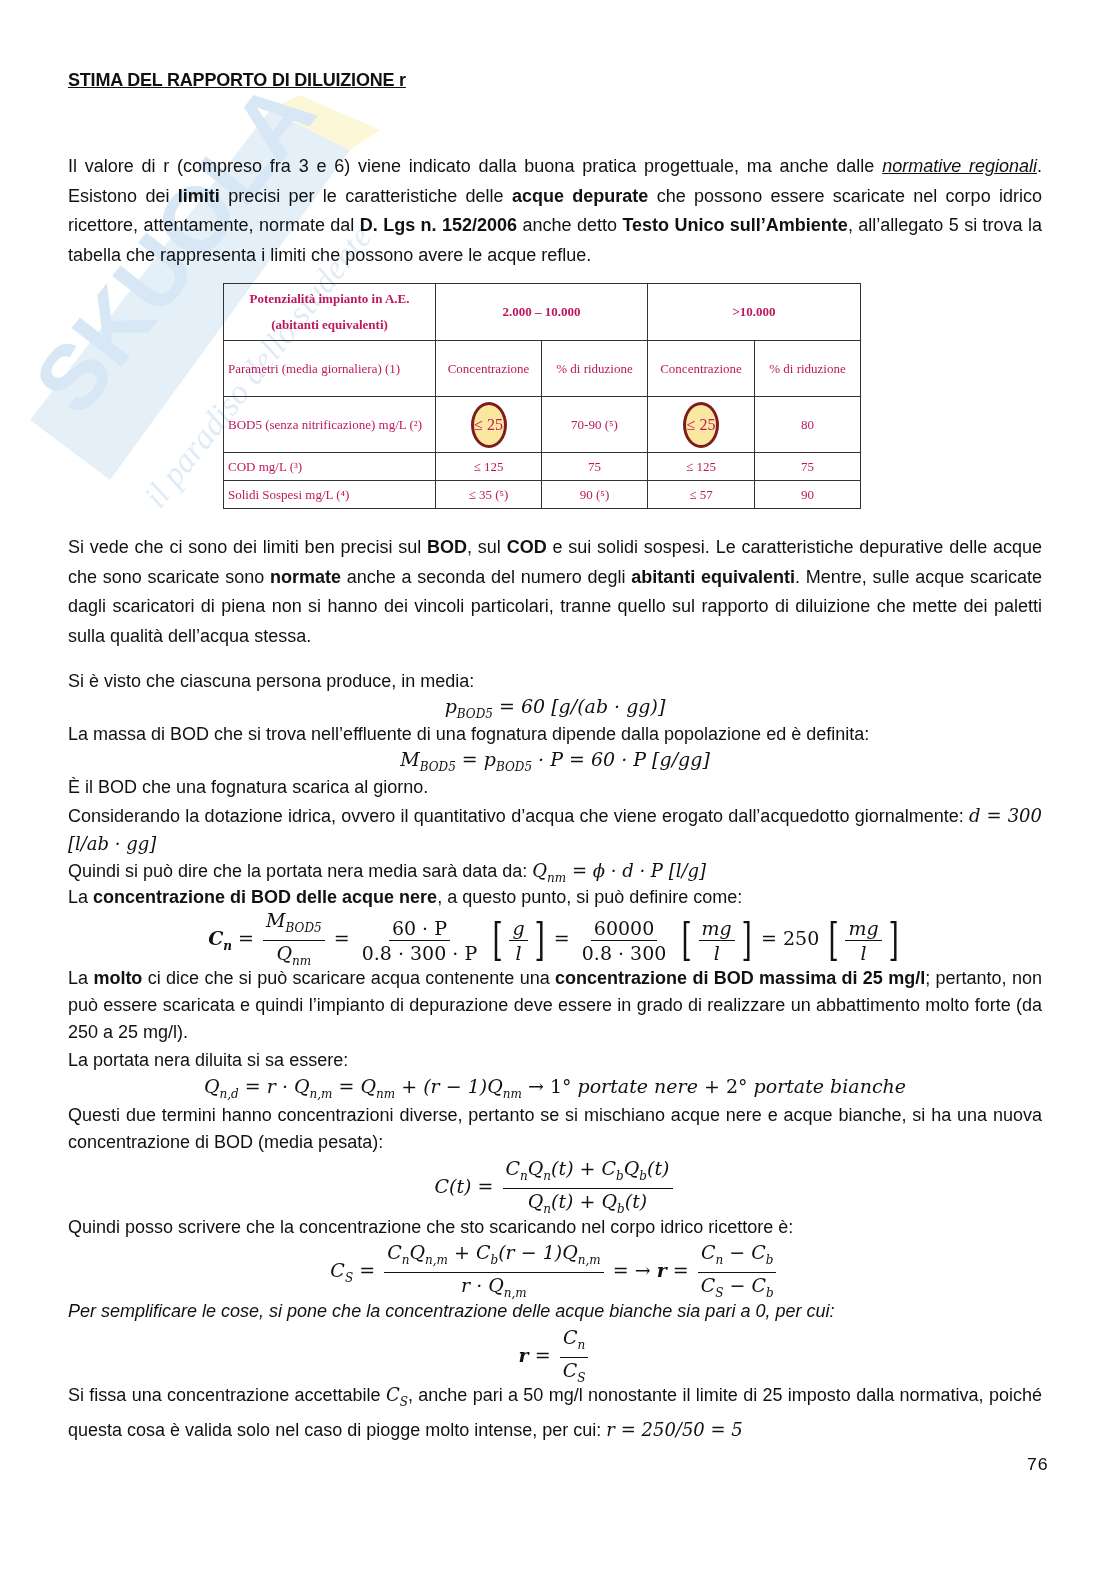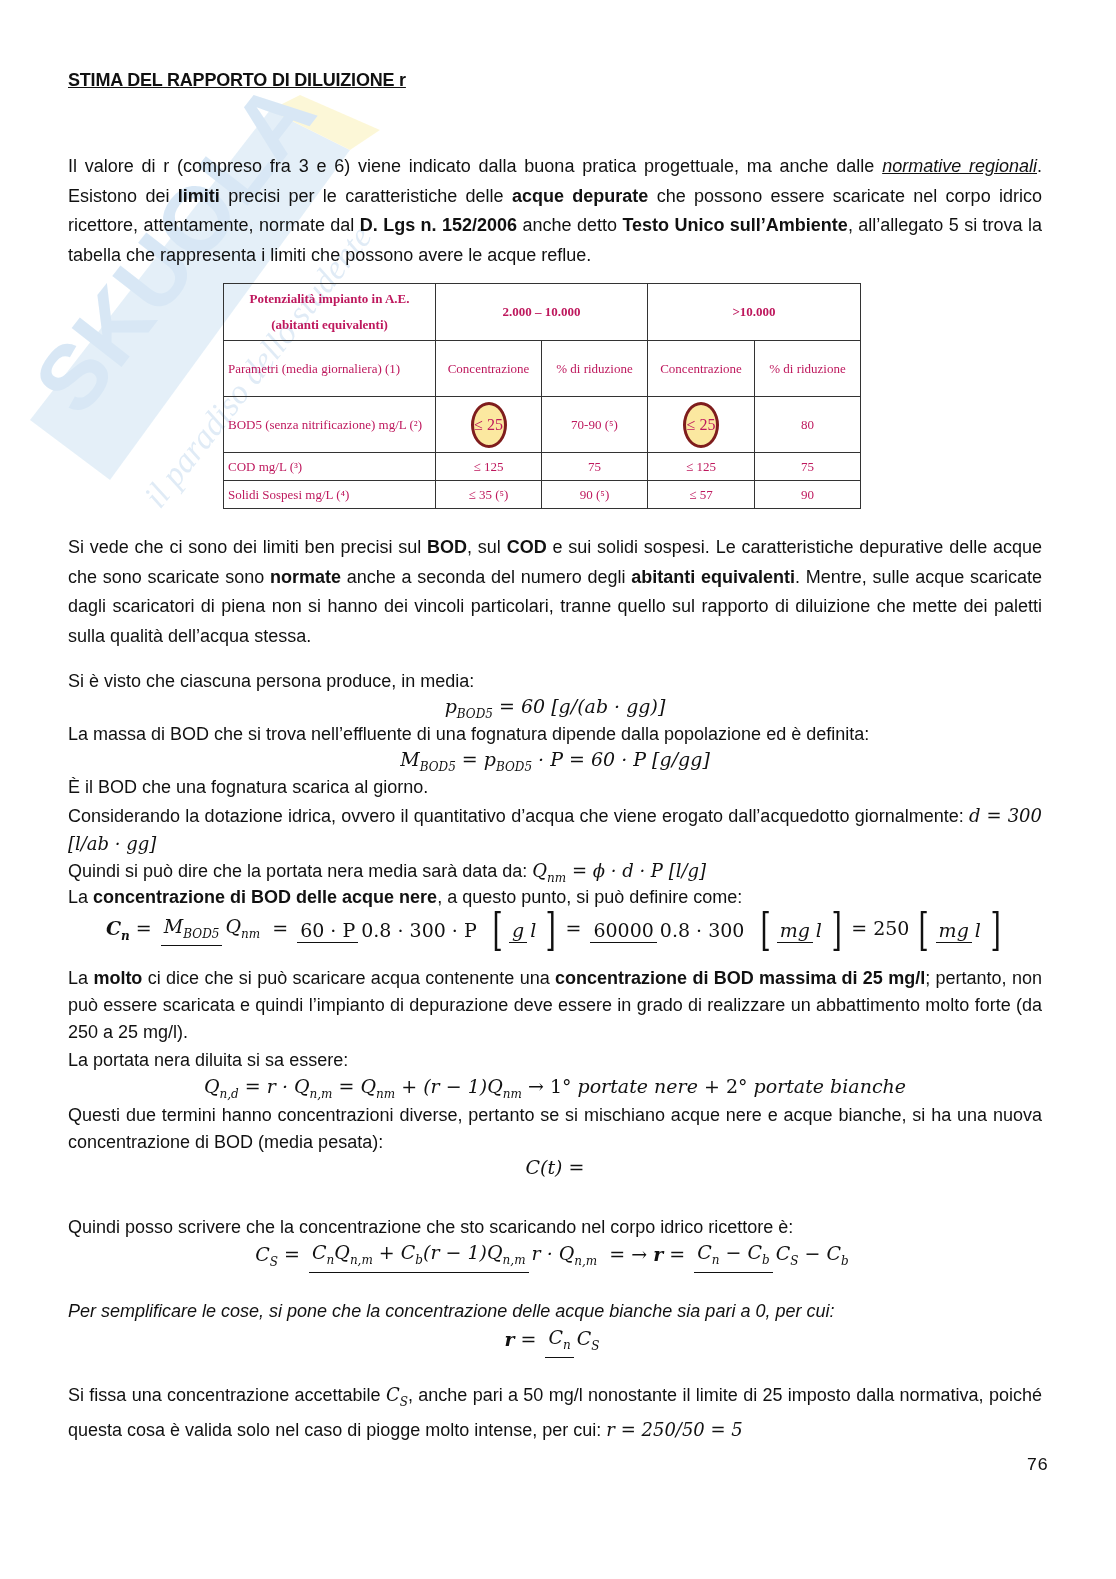--- a/index.html
+++ b/index.html
@@ -24,21 +24,21 @@
     }
     .tight { line-height: 27px; }
     .b { font-weight: bold; }
     .iu { font-style: italic; text-decoration: underline; }
     .math { font-family: "DejaVu Serif", "Liberation Serif", serif; font-style: italic; }
     .mathr { font-family: "DejaVu Serif", "Liberation Serif", serif; font-style: normal; }
     .eq {
       position: absolute; left: 0; width: 974px; text-align: center;
       font-family: "DejaVu Serif", "Liberation Serif", serif; font-size: 19px;
     }
-    .frac { display: inline-flex; flex-direction: row; align-items: center; vertical-align: middle; margin: 0 3px; }
+    .frac { display: inline-flex; flex-direction: column; align-items: center; vertical-align: middle; margin: 0 3px; }
     .frac .num { border-bottom: 1.5px solid #111; padding: 0 3px; line-height: 24px; }
     .frac .den { padding: 0 3px; line-height: 24px; }
     .brk { display: inline-flex; align-items: center; vertical-align: middle; font-size: 19px; }
     .brk .sq { font-size: 44px; font-weight: 200; line-height: 44px; transform: scaleX(0.6); display: inline-block; }
     sub { font-size: 12px; }
 
     
     .tbl {
       position: absolute; left: 223px; top: 283px; border-collapse: collapse;
       font-family: "Liberation Serif", "DejaVu Serif", serif; font-size: 13px; color: #be185d;
@@ -157,20 +157,24 @@
   <div class="para tight" style="top:1047px;">La portata nera diluita si sa essere:</div>
 
   <div class="eq" style="top:1075px;">
     <span class="math">Q<sub>n,d</sub> = r · Q<sub>n,m</sub> = Q<sub>nm</sub> + (r − 1)Q<sub>nm</sub> → </span><span class="mathr">1°</span><span class="math"> portate nere + </span><span class="mathr">2°</span><span class="math"> portate bianche</span>
   </div>
 
   <div class="para tight" style="top:1102px;">Questi due termini hanno concentrazioni diverse, pertanto se si mischiano acque nere e acque bianche, si ha una nuova concentrazione di BOD (media pesata):</div>
 
   <div class="eq" style="top:1156px;">
     <span class="math">C(t) =</span>
+    <span class="frac">
+      <span class="num math">C<sub>n</sub>Q<sub>n</sub>(t) + C<sub>b</sub>Q<sub>b</sub>(t)</span>
+      <span class="den math">Q<sub>n</sub>(t) + Q<sub>b</sub>(t)</span>
+    </span>
   </div>
 
   <div class="para tight" style="top:1214px;">Quindi posso scrivere che la concentrazione che sto scaricando nel corpo idrico ricettore è:</div>
 
   <div class="eq" style="top:1240px;">
     <span class="math">C<sub>S</sub> =</span>
     <span class="frac">
         <span class="num math">C<sub>n</sub>Q<sub>n,m</sub> + C<sub>b</sub>(r − 1)Q<sub>n,m</sub></span>
         <span class="den math">r · Q<sub>n,m</sub></span>
       </span>

